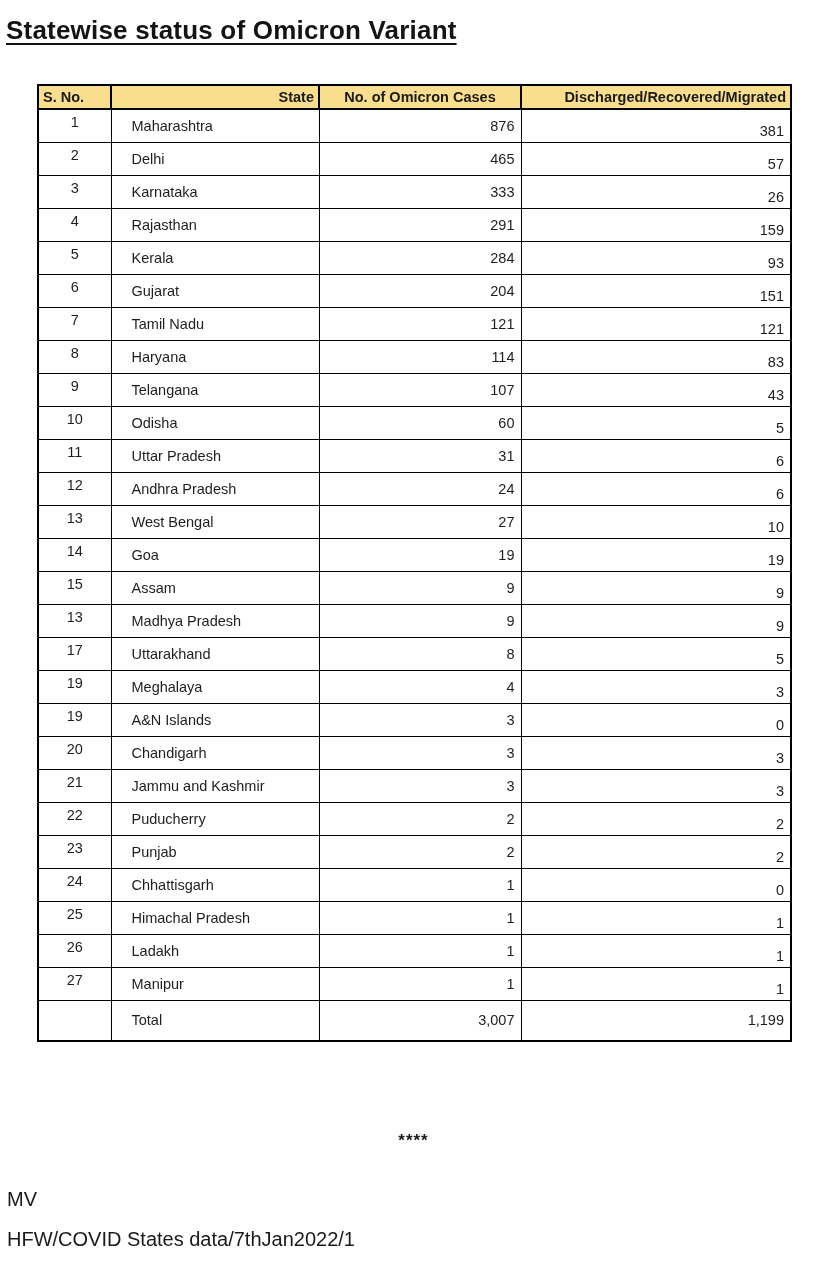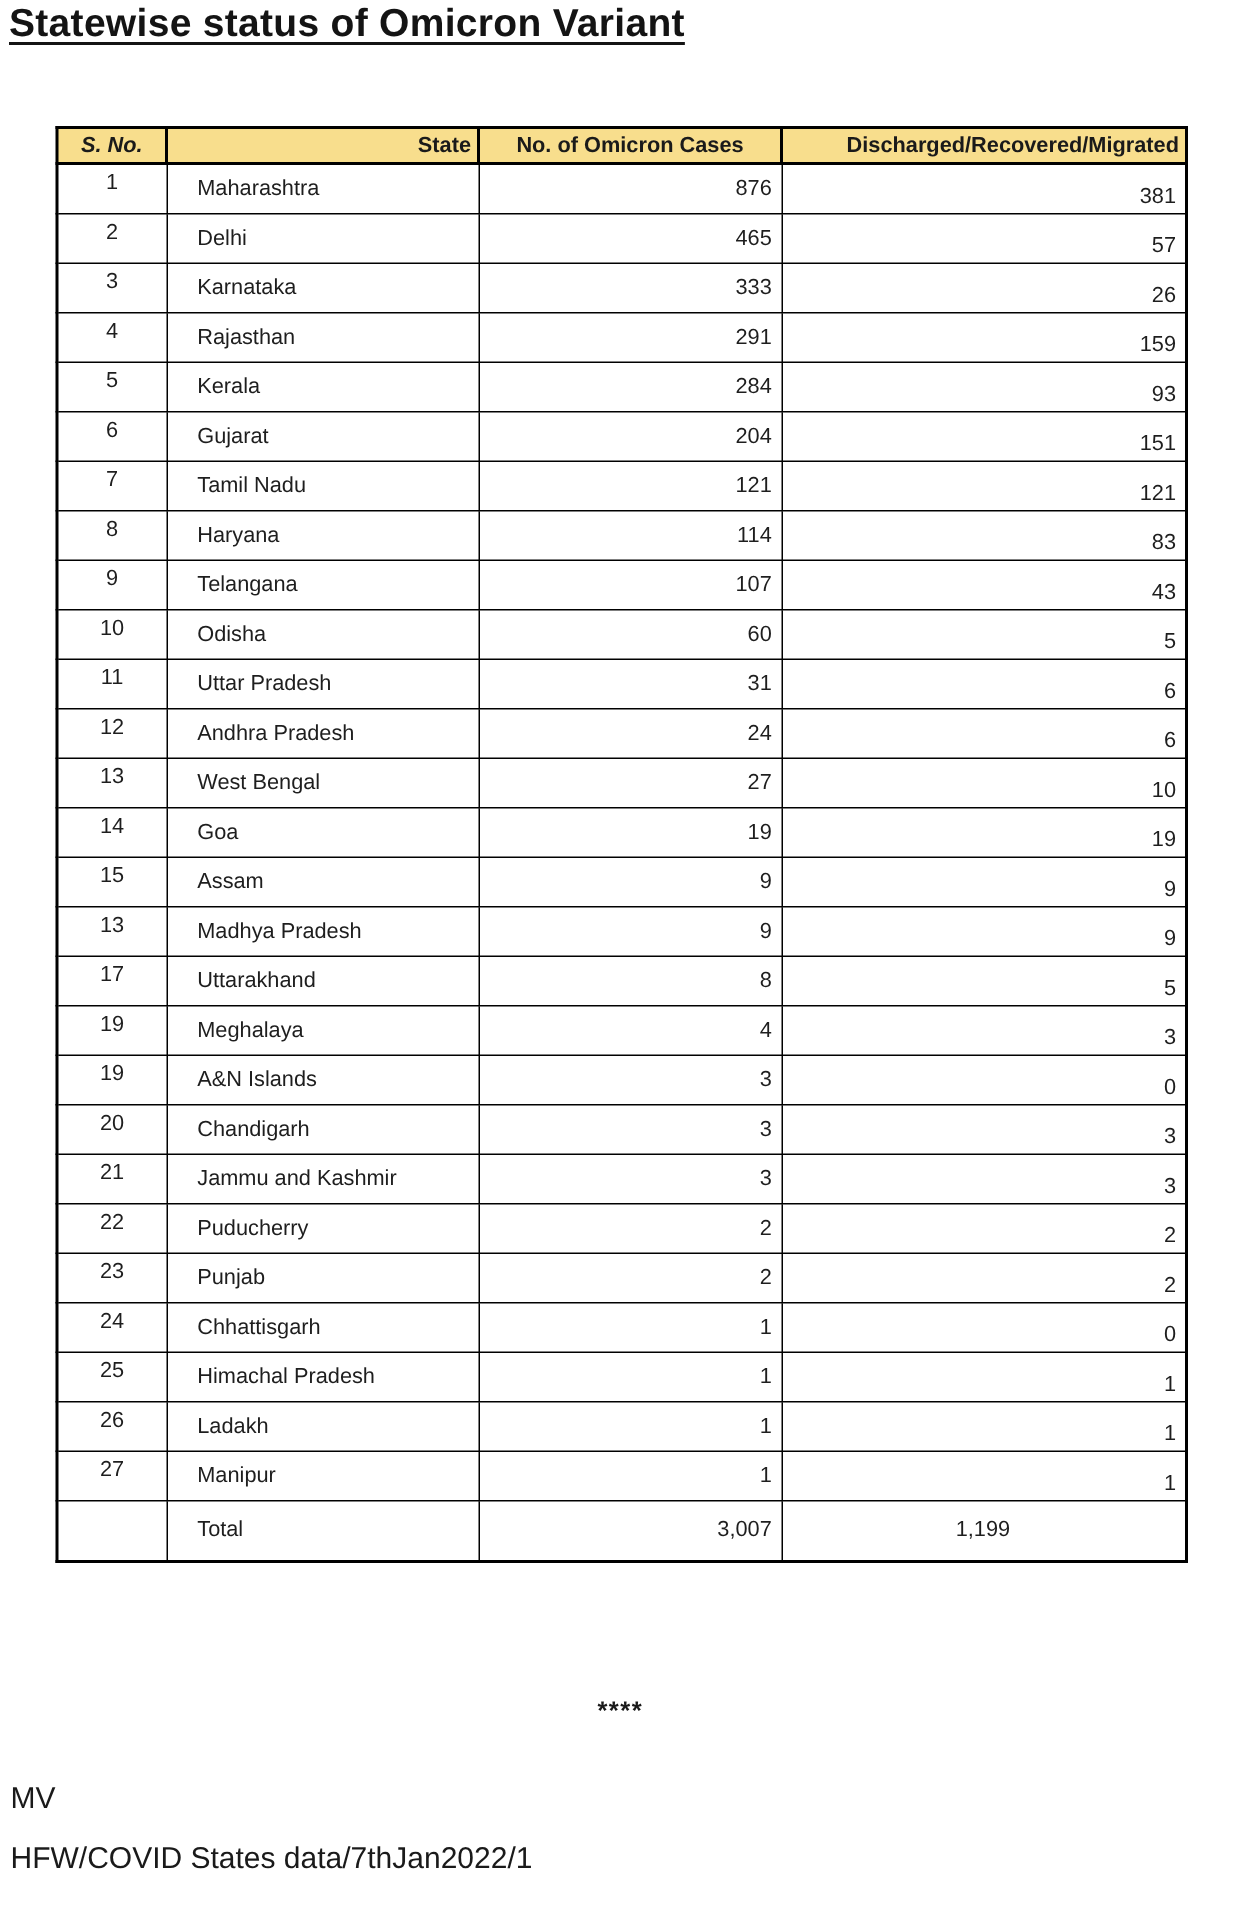--- a/index.html
+++ b/index.html
@@ -7,21 +7,21 @@
   body {
     width: 822px; height: 1280px;
     font-family: "Liberation Sans", sans-serif;
     color: #1c1c1c;
     position: relative;
     overflow: hidden;
   }
   .page { position: relative; width: 822px; height: 1280px; background: #ffffff; }
 
   .title {
-    position: absolute; left: 6px; top: 0;
+    position: absolute; left: 6px; top: 15px;
     font-size: 26px; font-weight: 600;
     text-decoration: underline;
     text-underline-offset: 4px;
     letter-spacing: 0.2px;
     color: #141414;
   }
 
   table.doc-table {
     position: absolute; left: 37px; top: 84px;
     width: 753px;
@@ -36,40 +36,40 @@
 
   .doc-table th {
     background: #F8DE8D;
     border: 2px solid #000;
     font-size: 14.5px;
     font-weight: 700;
     height: 24px;
     padding: 2px 4px;
     color: #1a1a1a;
   }
-  .doc-table th.h-sno   { text-align: center; font-style: italic; }
+  .doc-table th.h-sno   { text-align: left; }
   .doc-table th.h-state { text-align: right; padding-left: 8px; }
   .doc-table th.h-cases { text-align: center; }
   .doc-table th.h-disch { text-align: right; padding-left: 16px; }
 
   .doc-table td {
     border: 1.5px solid #000;
     font-size: 14.5px;
     height: 33px;
     padding: 2px 5px;
     color: #1e1e1e;
   }
   .doc-table td.d-sno   { text-align: center; vertical-align: top; padding-top: 4px; }
   .doc-table td.d-state { text-align: left;  vertical-align: middle; padding-left: 20px; }
   .doc-table td.d-cases { text-align: right; vertical-align: middle; padding-right: 6px; }
   .doc-table td.d-disch { text-align: right; vertical-align: bottom; padding-bottom: 3px; padding-right: 6px; }
 
   .doc-table tr.total-row td { height: 41px; }
   .doc-table tr.total-row td.d-state { font-weight: 400; }
-  .doc-table tr.total-row td.d-disch { vertical-align: middle; padding-bottom: 2px; text-align: center; }
+  .doc-table tr.total-row td.d-disch { vertical-align: middle; padding-bottom: 2px; }
 
   .stars {
     position: absolute; left: 37px; top: 1131px; width: 753px;
     text-align: center;
     font-size: 17px; font-weight: 700; letter-spacing: 1px;
     color: #1a1a1a;
   }
   .footer-initials {
     position: absolute; left: 7px; top: 1188px;
     font-size: 20px; color: #1a1a1a;

